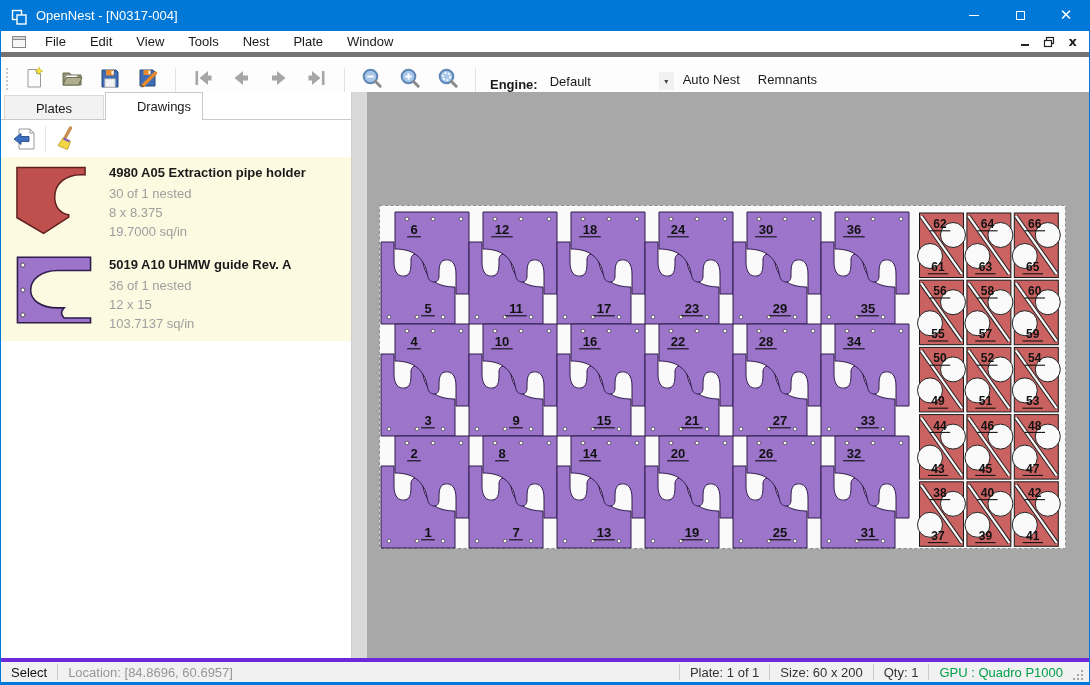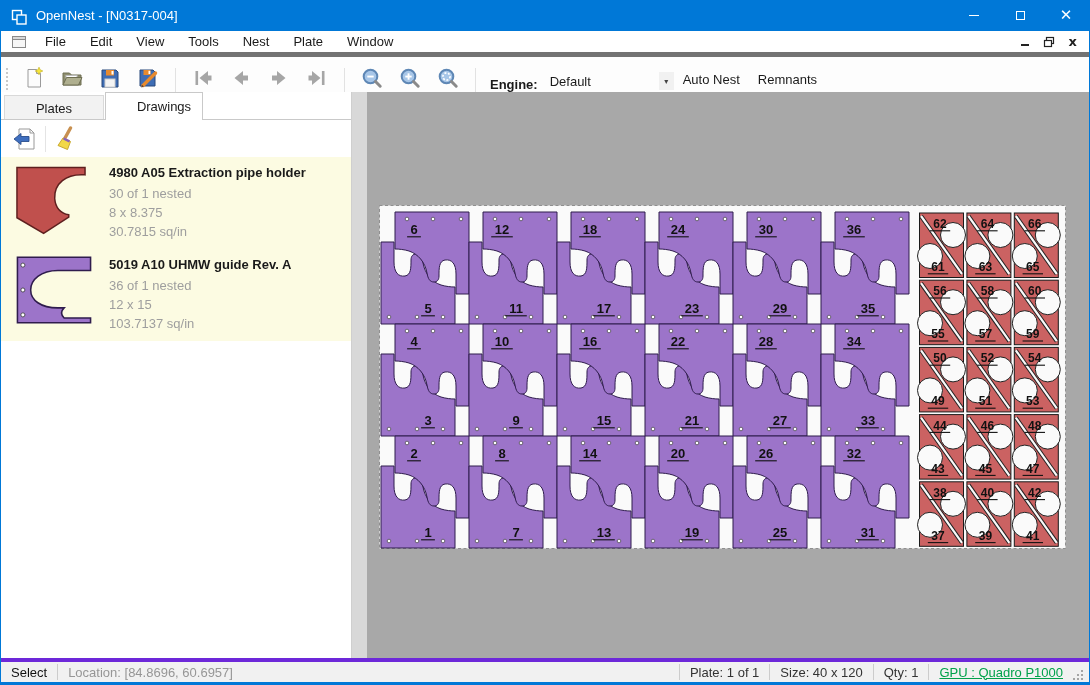--- a/index.html
+++ b/index.html
@@ -56,21 +56,21 @@
   .d-text{padding-top:2px;}
   .d-title{font-weight:bold;font-size:13px;margin-bottom:4px;}
   .d-line{color:#9e9e9e;line-height:19px;}
   
   .statusbar{position:absolute;left:0;top:658px;width:100%;height:24px;background:#f1f1f1;border-top:4px solid #6d28d9;display:flex;align-items:center;font-size:13px;}
   .sb-sep{width:1px;height:16px;background:#cccccc;margin:0 10px;flex:none;}
   .sb-mode{padding-left:10px;color:#111;}
   .sb-loc{color:#969696;}
   .sb-right{margin-left:auto;display:flex;align-items:center;}
   .sb-item{color:#333;}
-  .sb-gpu{color:#00A14B;text-decoration:underline;}
+  .sb-gpu{color:#00A14B;}
   .sb-grip{width:14px;height:14px;margin:6px 4px 0 8px;}
   .bottom-border{position:absolute;left:0;top:682px;width:100%;height:3px;background:#0078D7;}
   svg{display:block;}
 </style>
 </head>
 <body>
 
 <div id="window">
 
   <div class="titlebar">
@@ -242,21 +242,21 @@
         <div class="drawing-item">
           <div class="thumb">
             <svg width="76" height="74" viewBox="0 0 100 100">
               <path d="M4,6 L96,6 L96,16 C70,14 54,28 55,48 C56,60 63,68 74,70 L74,73 L40,95 L4,74 Z" fill="#c0504d" stroke="#5e1f1e" stroke-width="2"></path>
             </svg>
           </div>
           <div class="d-text">
             <div class="d-title">4980 A05 Extraction pipe holder</div>
             <div class="d-line">30 of 1 nested</div>
             <div class="d-line">8 x 8.375</div>
-            <div class="d-line">30.7815 sq/in</div>
+            <div class="d-line">19.7000 sq/in</div>
           </div>
         </div>
         <div class="drawing-item">
           <div class="thumb">
             <svg width="82" height="70" viewBox="0 0 100 90">
               <path d="M3,3 H97 V20 H55 C33,20 20,32 20,45 C20,58 33,68 55,68 H63 C59,72 59,77 63,81 H97 V87 H3 Z" fill="#9c74c9" stroke="#2f1c4d" stroke-width="2"></path>
               <circle cx="10" cy="13" r="2.6" fill="#fff" stroke="#333"></circle>
               <circle cx="10" cy="45" r="2.6" fill="#fff" stroke="#333"></circle>
               <circle cx="10" cy="77" r="2.6" fill="#fff" stroke="#333"></circle>
             </svg>
@@ -698,21 +698,21 @@
   </div>
 
   <div class="statusbar">
     <span class="sb-mode">Select</span>
     <div class="sb-sep"></div>
     <span class="sb-loc">Location: [84.8696, 60.6957]</span>
     <div class="sb-right">
       <div class="sb-sep"></div>
       <span class="sb-item">Plate: 1 of 1</span>
       <div class="sb-sep"></div>
-      <span class="sb-item">Size: 40 x 120</span>
+      <span class="sb-item">Size: 60 x 200</span>
       <div class="sb-sep"></div>
       <span class="sb-item">Qty: 1</span>
       <div class="sb-sep"></div>
       <span class="sb-gpu">GPU : Quadro P1000</span>
       <svg class="sb-grip" viewBox="0 0 14 14">
         <g fill="#a5a5a5">
           <rect x="10" y="2" width="2" height="2"></rect>
             <rect x="6" y="6" width="2" height="2"></rect>
           <rect x="10" y="6" width="2" height="2"></rect>
             <rect x="2" y="10" width="2" height="2"></rect>

